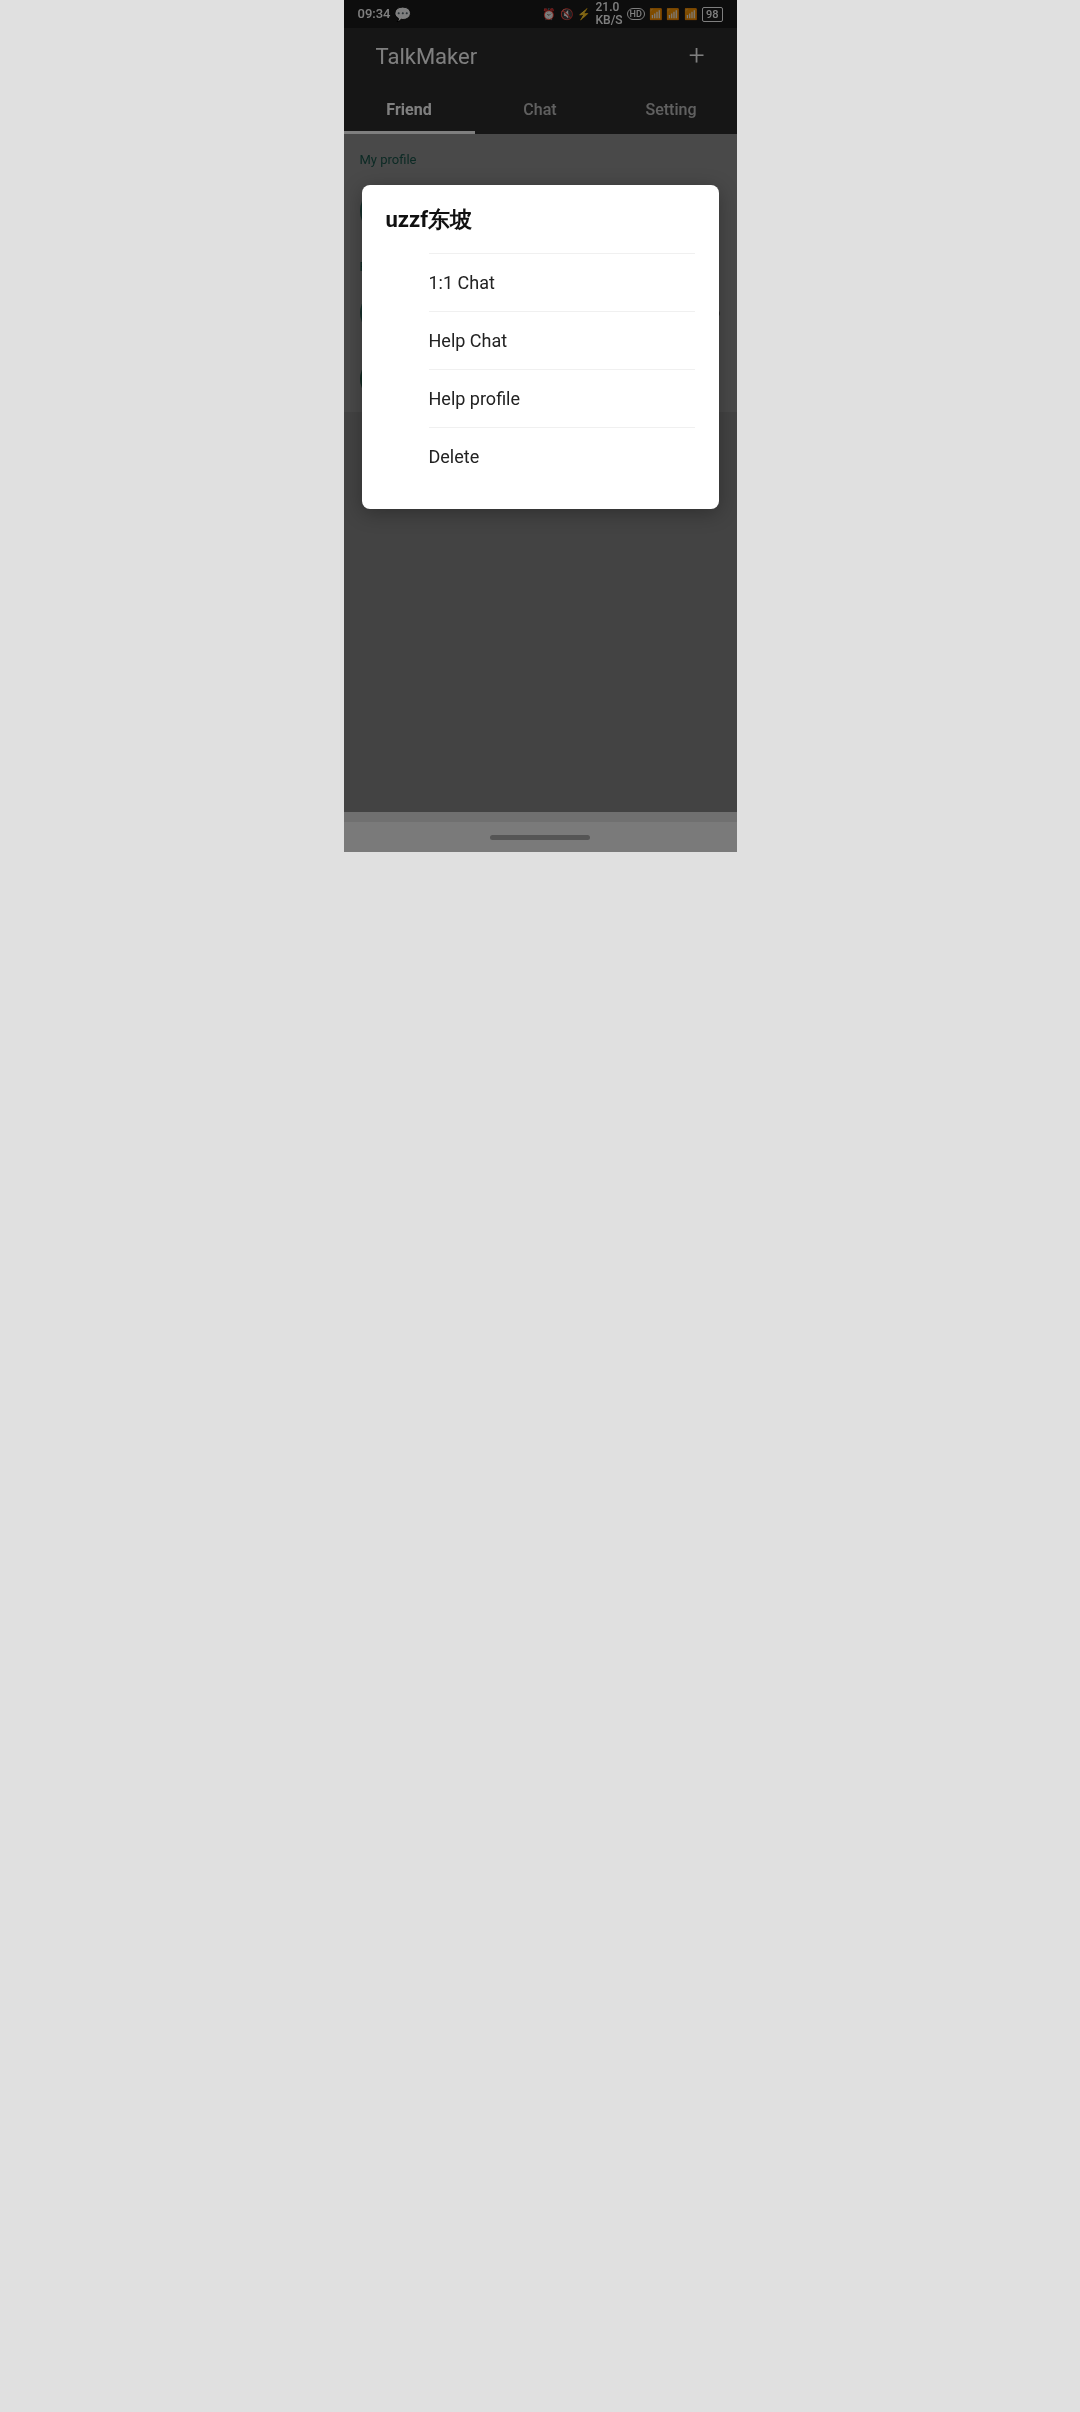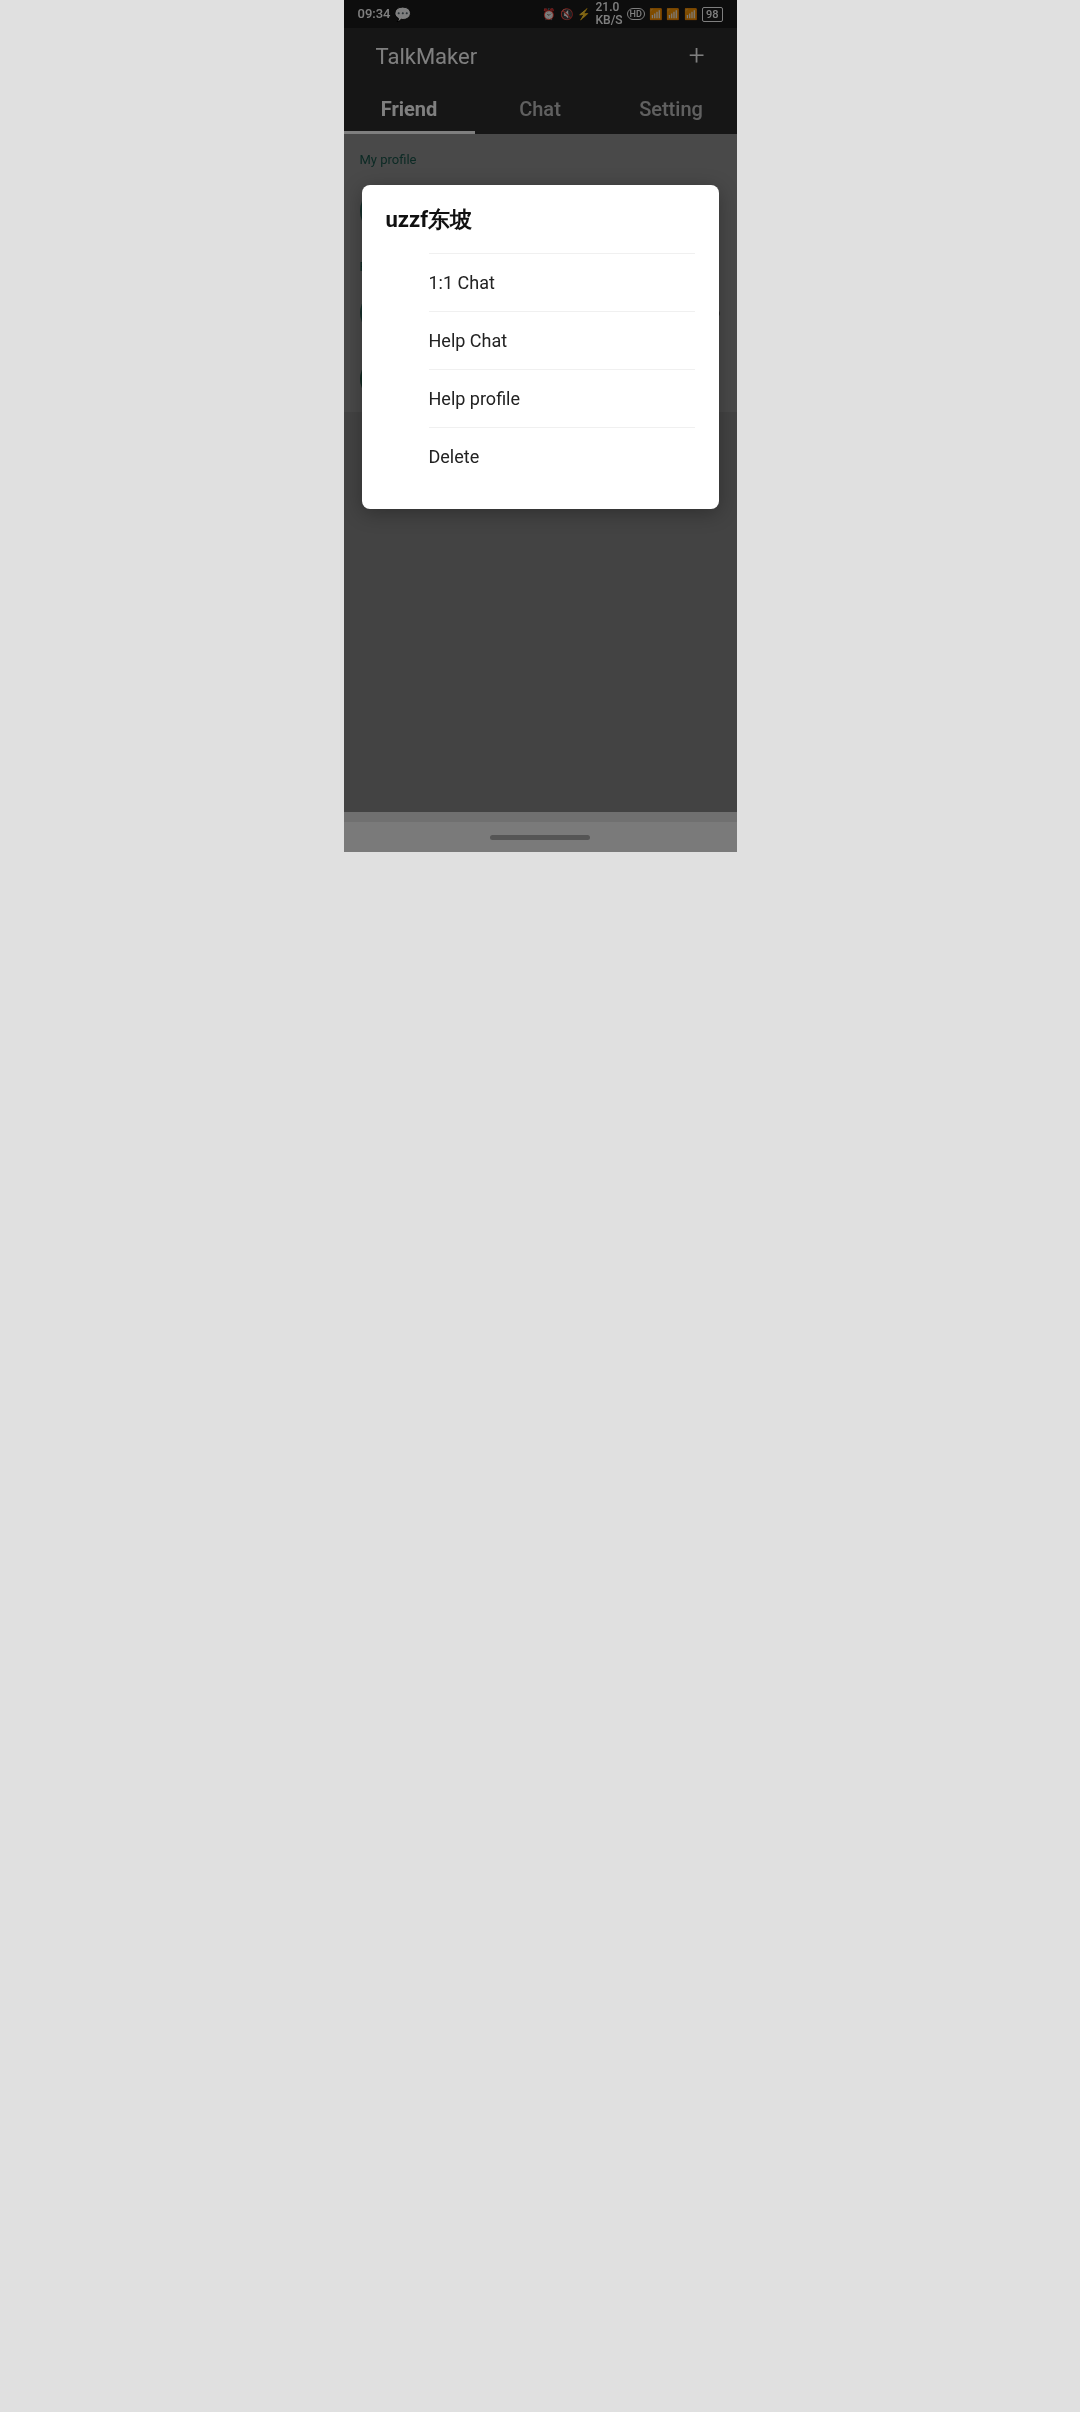--- a/index.html
+++ b/index.html
@@ -88,21 +88,21 @@
       position: relative;
       z-index: 10;
     }
 
     .tab {
       flex: 1;
       display: flex;
       align-items: center;
       justify-content: center;
       color: rgba(255,255,255,0.7);
-      font-size: 20px;
+      font-size: 16px;
       font-weight: 500;
       cursor: pointer;
       position: relative;
     }
 
     .tab.active {
       color: white;
       font-weight: 700;
     }
 

